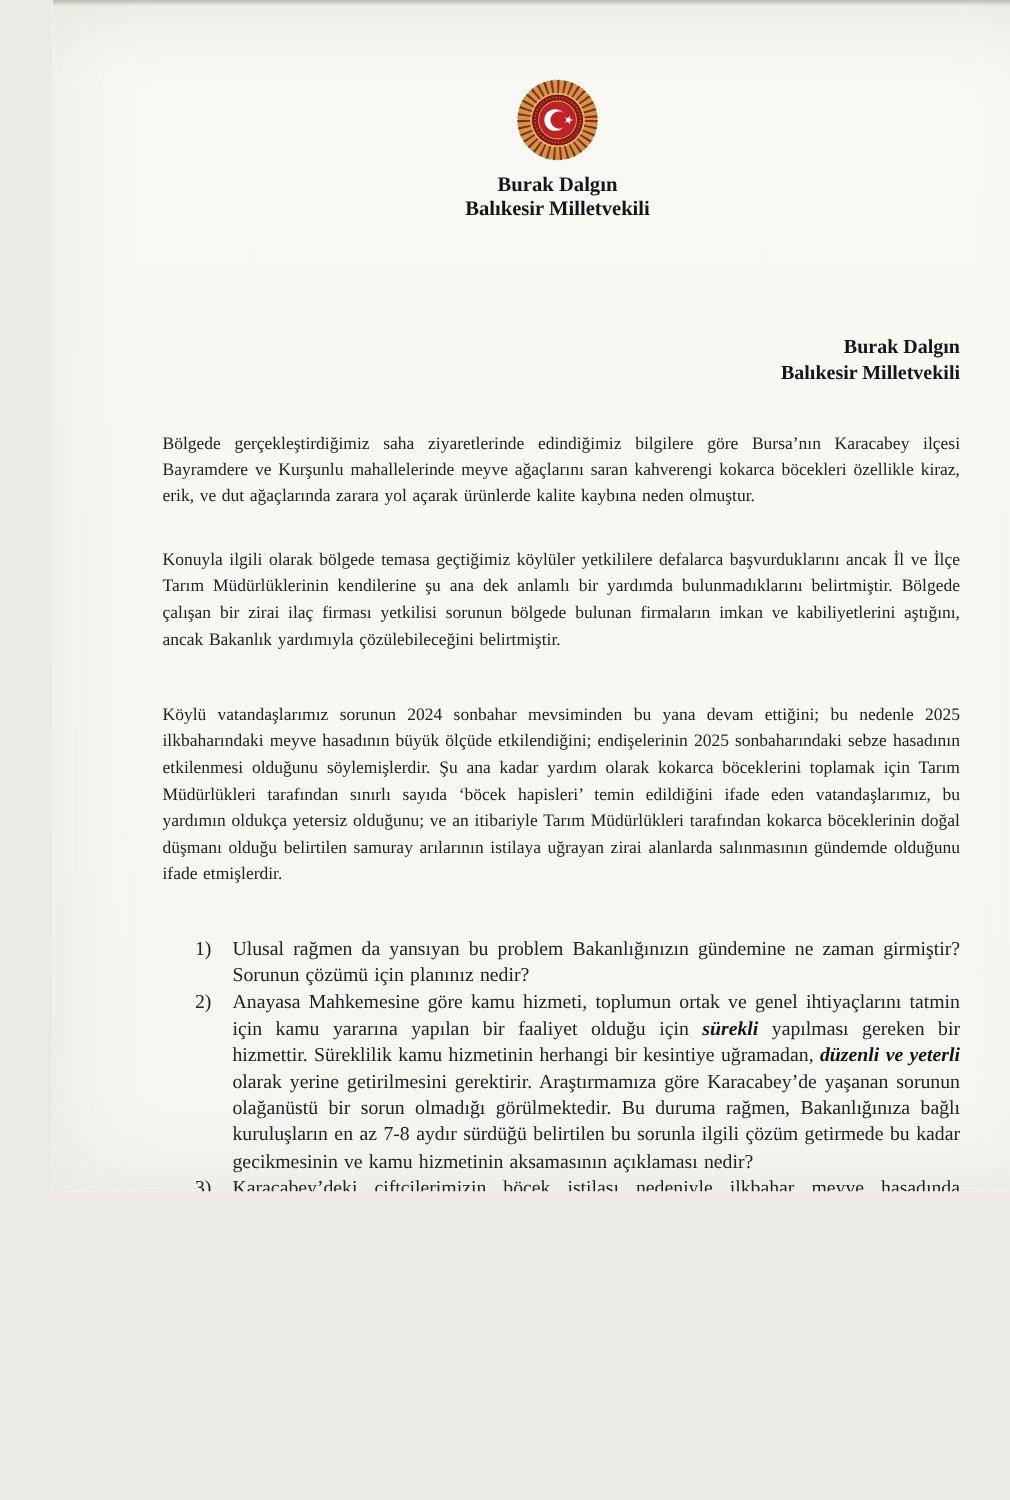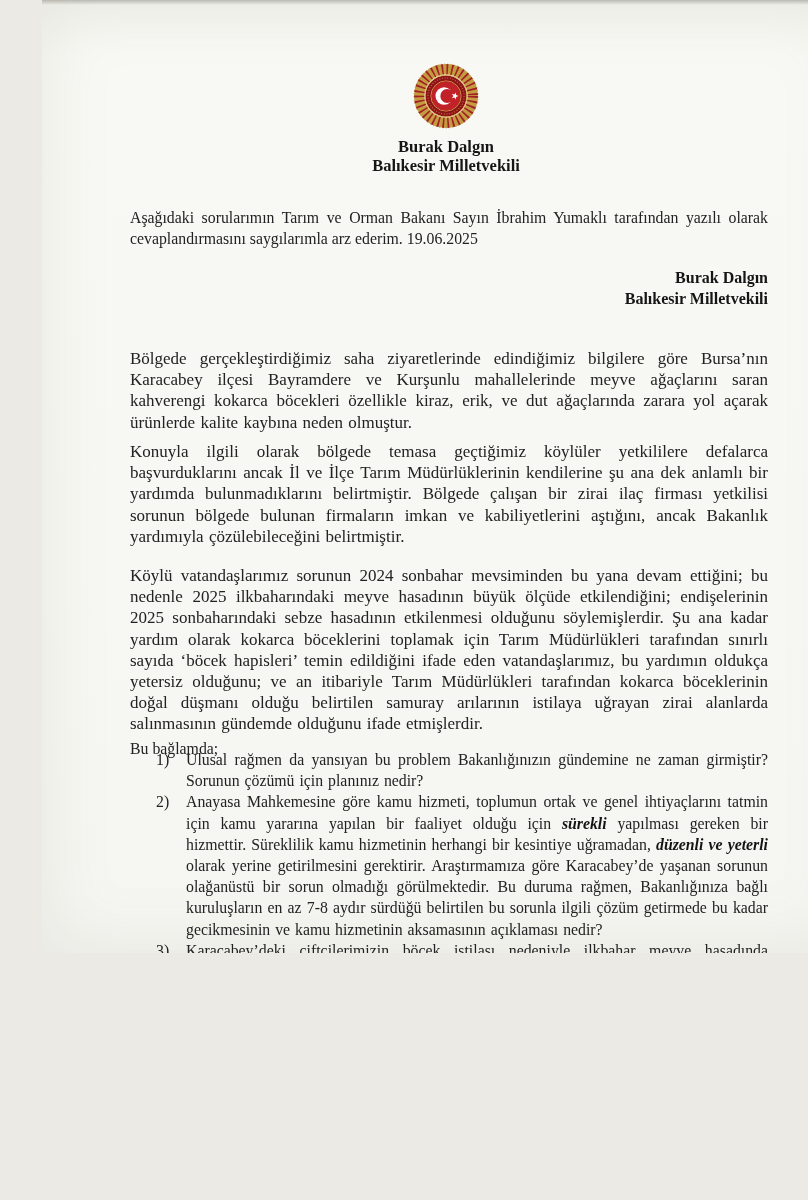--- a/index.html
+++ b/index.html
@@ -39,21 +39,21 @@
   .intro{
     position:absolute;top:191px;left:88px;width:638px;
     font-size:15.8px;line-height:21px;text-align:justify;color:#222;
   }
   .signature{
     position:absolute;top:267px;left:88px;width:638px;
     text-align:right;font-weight:bold;font-size:16px;line-height:21px;color:#151515;
   }
   .para{
     position:absolute;left:88px;width:638px;
-    font-size:17px;line-height:21.2px;text-align:justify;color:#222;
+    font-size:14px;line-height:21.2px;text-align:justify;color:#222;
     word-spacing:1px;
   }
   .p1{top:331px;}
   .p2{top:424px;}
   .p3{top:548px;}
   .context{
     position:absolute;top:722px;left:88px;width:638px;
     font-size:15.8px;line-height:21px;color:#222;
   }
   .qlist{
@@ -99,32 +99,30 @@
         <circle cx="30.2" cy="32" r="8.4" fill="#ffffff"></circle>
         <circle cx="33.2" cy="32" r="6.7" fill="#c12228"></circle>
 
         <polygon transform="translate(40.6,32) rotate(90) scale(1.0)" points="0,-3.6 0.85,-1.17 3.42,-1.11 1.38,0.45 2.12,2.91 0,1.45 -2.12,2.91 -1.38,0.45 -3.42,-1.11 -0.85,-1.17" fill="#ffffff"></polygon>
       </svg>
     </span>
     <div class="lh-name">Burak Dalgın</div>
     <div class="lh-title">Balıkesir Milletvekili</div>
   </div>
 
-  <p class="intro">Aşağıdaki sorularımın Tarım ve Orman Bakanı Sayın İbrahim Yumaklı tarafından yazılı olarak cevaplandırmasını saygılarımla arz ederim. 19.06.2025</p>
 
   <div class="signature">
     <div>Burak Dalgın</div>
     <div>Balıkesir Milletvekili</div>
   </div>
 
   <p class="para p1">Bölgede gerçekleştirdiğimiz saha ziyaretlerinde edindiğimiz bilgilere göre Bursa’nın Karacabey ilçesi Bayramdere ve Kurşunlu mahallelerinde meyve ağaçlarını saran kahverengi kokarca böcekleri özellikle kiraz, erik, ve dut ağaçlarında zarara yol açarak ürünlerde kalite kaybına neden olmuştur.</p>
   <p class="para p2">Konuyla ilgili olarak bölgede temasa geçtiğimiz köylüler yetkililere defalarca başvurduklarını ancak İl ve İlçe Tarım Müdürlüklerinin kendilerine şu ana dek anlamlı bir yardımda bulunmadıklarını belirtmiştir. Bölgede çalışan bir zirai ilaç firması yetkilisi sorunun bölgede bulunan firmaların imkan ve kabiliyetlerini aştığını, ancak Bakanlık yardımıyla çözülebileceğini belirtmiştir.</p>
   <p class="para p3">Köylü vatandaşlarımız sorunun 2024 sonbahar mevsiminden bu yana devam ettiğini; bu nedenle 2025 ilkbaharındaki meyve hasadının büyük ölçüde etkilendiğini; endişelerinin 2025 sonbaharındaki sebze hasadının etkilenmesi olduğunu söylemişlerdir. Şu ana kadar yardım olarak kokarca böceklerini toplamak için Tarım Müdürlükleri tarafından sınırlı sayıda ‘böcek hapisleri’ temin edildiğini ifade eden vatandaşlarımız, bu yardımın oldukça yetersiz olduğunu; ve an itibariyle Tarım Müdürlükleri tarafından kokarca böceklerinin doğal düşmanı olduğu belirtilen samuray arılarının istilaya uğrayan zirai alanlarda salınmasının gündemde olduğunu ifade etmişlerdir.</p>
 
-  <p class="context">Bu bağlamda;</p>
 
   <ol class="qlist">
     <li class="qitem">
       <span class="qnum">1)</span>
       <span class="qtext"><span>Ulusal rağmen da yansıyan bu problem Bakanlığınızın gündemine ne zaman girmiştir? Sorunun çözümü için planınız nedir?</span></span>
     </li>
     <li class="qitem">
       <span class="qnum">2)</span>
       <span class="qtext"><span>Anayasa Mahkemesine göre kamu hizmeti, toplumun ortak ve genel ihtiyaçlarını tatmin için kamu yararına yapılan bir faaliyet olduğu için </span><b>sürekli</b><span> yapılması gereken bir hizmettir. Süreklilik kamu hizmetinin herhangi bir kesintiye uğramadan, </span><b>düzenli ve yeterli</b><span> olarak yerine getirilmesini gerektirir. Araştırmamıza göre Karacabey’de yaşanan sorunun olağanüstü bir sorun olmadığı görülmektedir. Bu duruma rağmen, Bakanlığınıza bağlı kuruluşların en az 7-8 aydır sürdüğü belirtilen bu sorunla ilgili çözüm getirmede bu kadar gecikmesinin ve kamu hizmetinin aksamasının açıklaması nedir?</span></span>
     </li>

